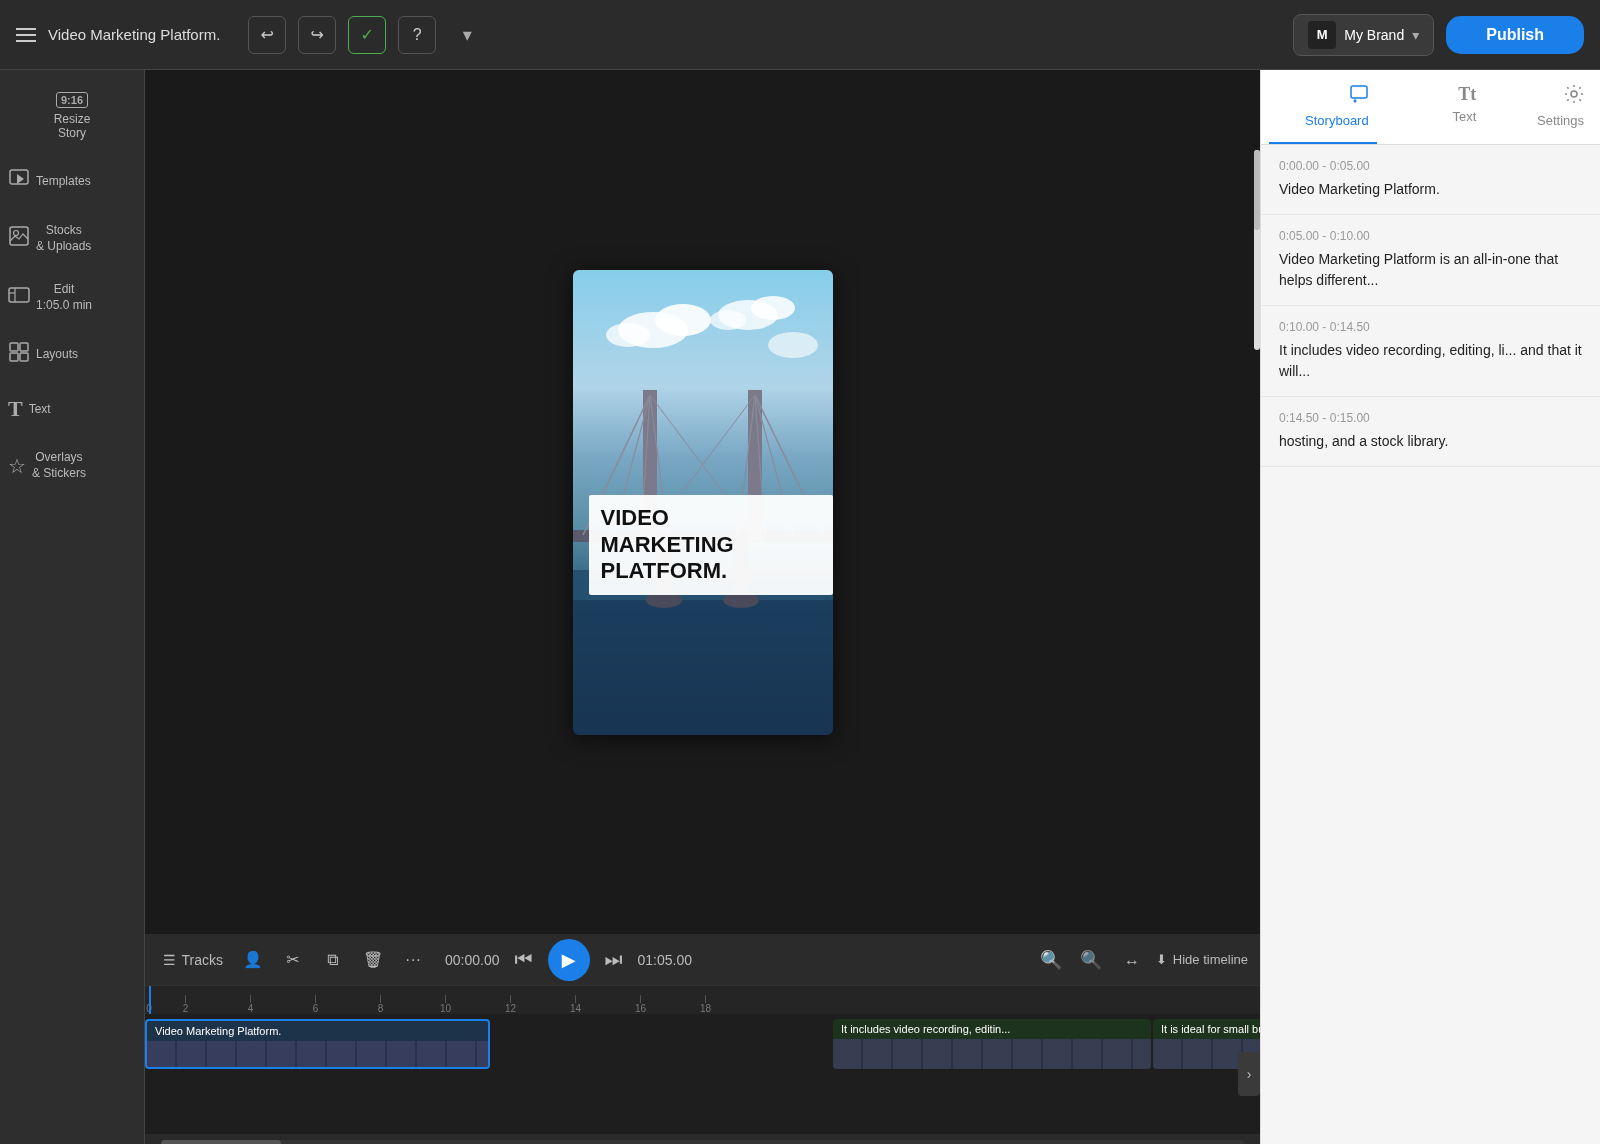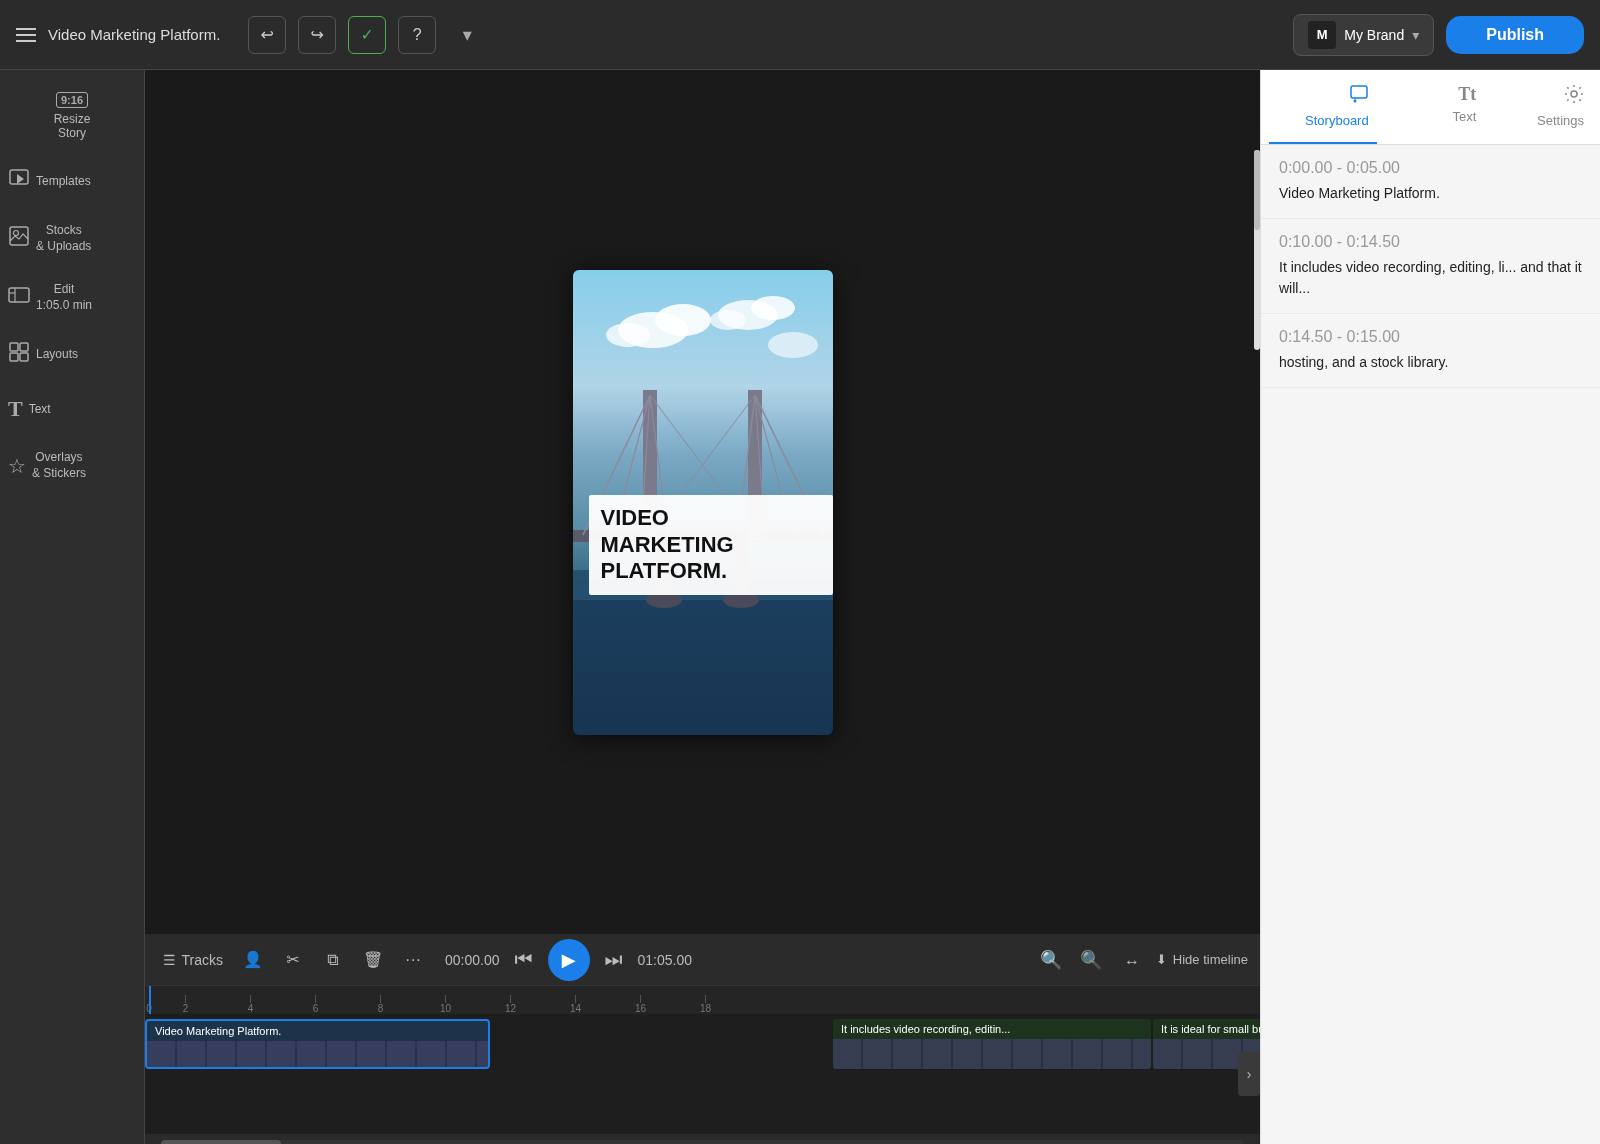--- a/index.html
+++ b/index.html
@@ -81,21 +81,21 @@
       display: flex; border-bottom: 1px solid #ddd; background: #fff; padding: 0 8px;
     }
     .panel-tab {
       flex: 1; display: flex; flex-direction: column; align-items: flex-end; gap: 4px;
       padding: 14px 8px; cursor: pointer; color: #888; font-size: 13px; border-bottom: 2px solid transparent;
     }
     .panel-tab.active { color: #1a7fe8; border-bottom-color: #1a7fe8; }
     .panel-tab .tab-icon { font-size: 18px; }
     .storyboard-list { flex: 1; overflow-y: auto; padding: 0; }
     .storyboard-item { padding: 14px 18px; border-bottom: 1px solid #e8e8e8; }
-    .storyboard-time { font-size: 16px; color: #999; margin-bottom: 6px; }
+    .storyboard-time { font-size: 12px; color: #999; margin-bottom: 6px; }
     .storyboard-text { font-size: 14px; color: #222; line-height: 1.5; }
     .storyboard-text.clipped { overflow: hidden; display: -webkit-box; -webkit-line-clamp: 2; -webkit-box-orient: vertical; }
     .timeline-toolbar {
       display: flex; align-items: center; height: 52px;
       padding: 0 12px; gap: 8px; background: #2b2b2b; border-bottom: 1px solid #333;
     }
     .tl-btn {
       background: none; border: none; color: #bbb; cursor: pointer;
       width: 32px; height: 32px; display: flex; align-items: center; justify-content: center;
       font-size: 16px; border-radius: 4px;
@@ -419,20 +419,24 @@
         <span>Settings</span>
       </div>
     </div>
 
     <div class="storyboard-list">
       <div class="storyboard-item">
         <div class="storyboard-time">0:00.00 - 0:05.00</div>
         <div class="storyboard-text">Video Marketing Platform.</div>
       </div>
       <div class="storyboard-item">
+        <div class="storyboard-time">0:05.00 - 0:10.00</div>
+        <div class="storyboard-text clipped">Video Marketing Platform is an all-in-one that helps different...</div>
+      </div>
+      <div class="storyboard-item">
         <div class="storyboard-time">0:10.00 - 0:14.50</div>
         <div class="storyboard-text clipped">It includes video recording, editing, li... and that it will...</div>
       </div>
       <div class="storyboard-item">
         <div class="storyboard-time">0:14.50 - 0:15.00</div>
         <div class="storyboard-text">hosting, and a stock library.</div>
       </div>
     </div>
 
     <div style="position:absolute;right:340px;top:80px;width:6px;height:200px;background:#ddd;border-radius:3px;">

